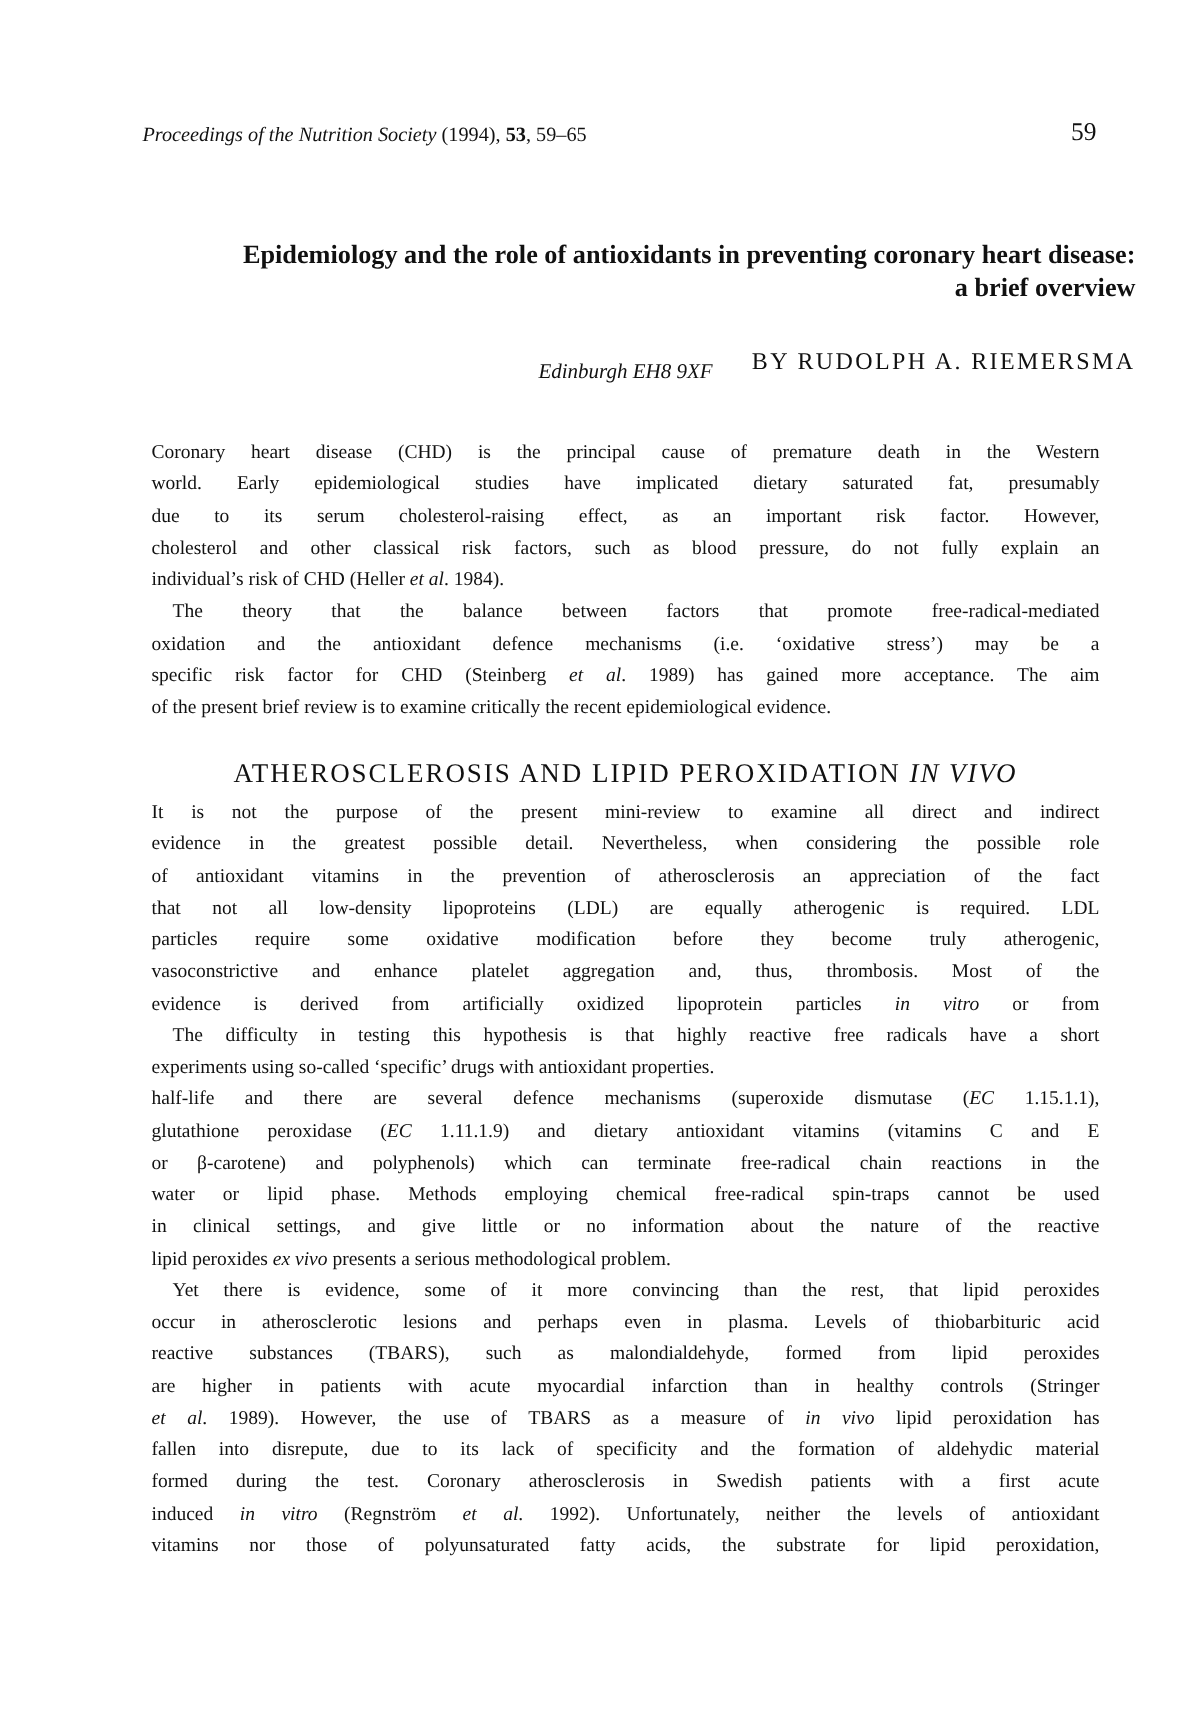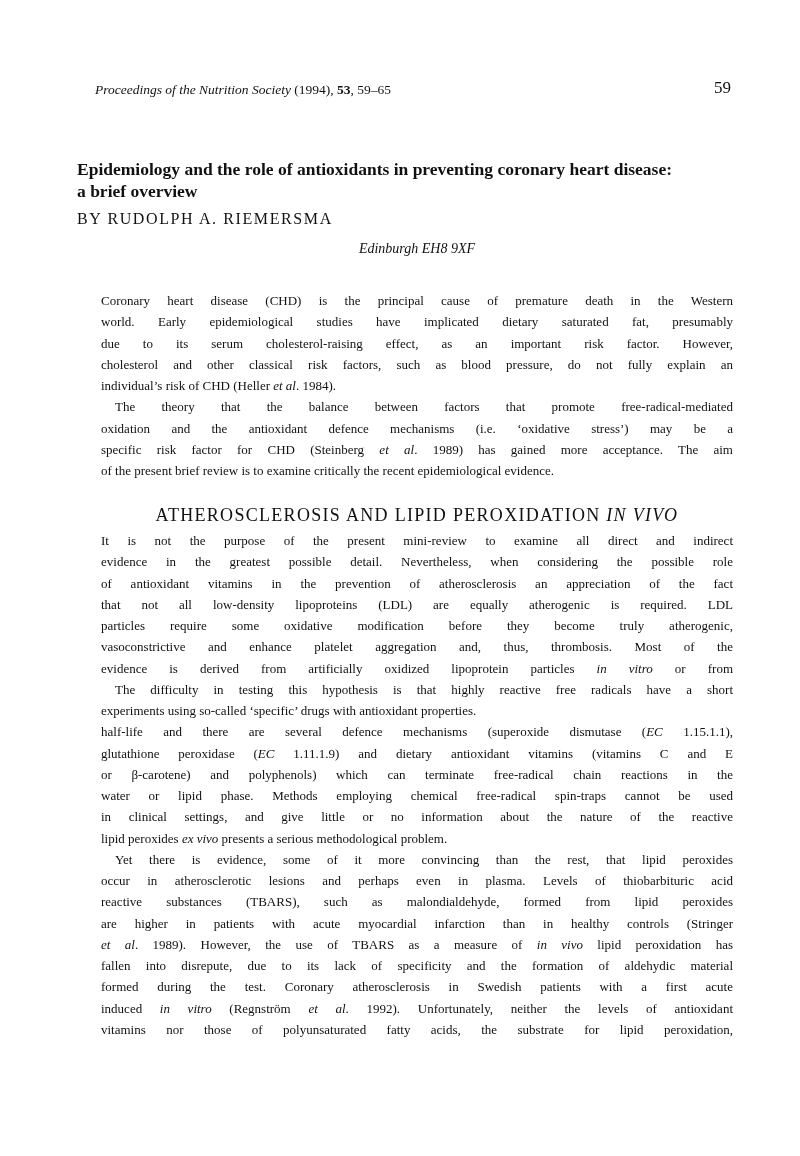--- a/index.html
+++ b/index.html
@@ -3,23 +3,23 @@
 <meta charset="utf-8">
 <style>
   html, body { margin: 0; padding: 0; background: #ffffff; }
   body { width: 800px; height: 1156px; position: relative; overflow: hidden;
          font-family: "Liberation Serif", "DejaVu Serif", serif; color: #111111; }
   .page { position: absolute; left: 0; top: 0; width: 800px; height: 1156px; margin-left: 17px; }
   .running-head { position: absolute; top: 78px; left: 78px; width: 636px; height: 22px;
                   font-size: 13.5px; }
   .running-head .journal { position: absolute; left: 0; top: 4px; }
   .running-head .pageno { position: absolute; right: 0; top: 0; font-size: 17px; }
-  .title { position: absolute; top: 158px; left: 60px; width: 680px; text-align: left;
+  .title { position: absolute; top: 158px; left: 60px; width: 680px; text-align: right;
            font-weight: bold; font-size: 17.5px; line-height: 22px; }
-  .author { position: absolute; top: 210px; left: 60px; width: 680px; text-align: left;
+  .author { position: absolute; top: 233px; left: 60px; width: 680px; text-align: right;
             font-size: 16px; letter-spacing: 1.6px; }
   .affil { position: absolute; top: 239px; left: 60px; width: 680px; text-align: center;
            font-style: italic; font-size: 14px; line-height: 19px; }
   .body-block { position: absolute; left: 84px; width: 632px; font-size: 13px; }
   .line { height: 21.25px; line-height: 21.25px; white-space: nowrap;
           text-align: justify; text-align-last: justify; }
   .line.last { text-align-last: left; }
   .line.indent { text-indent: 14px; }
   .section-head { position: absolute; top: 505px; left: 60px; width: 680px; text-align: center;
                   font-size: 18px; letter-spacing: 1.3px; }

